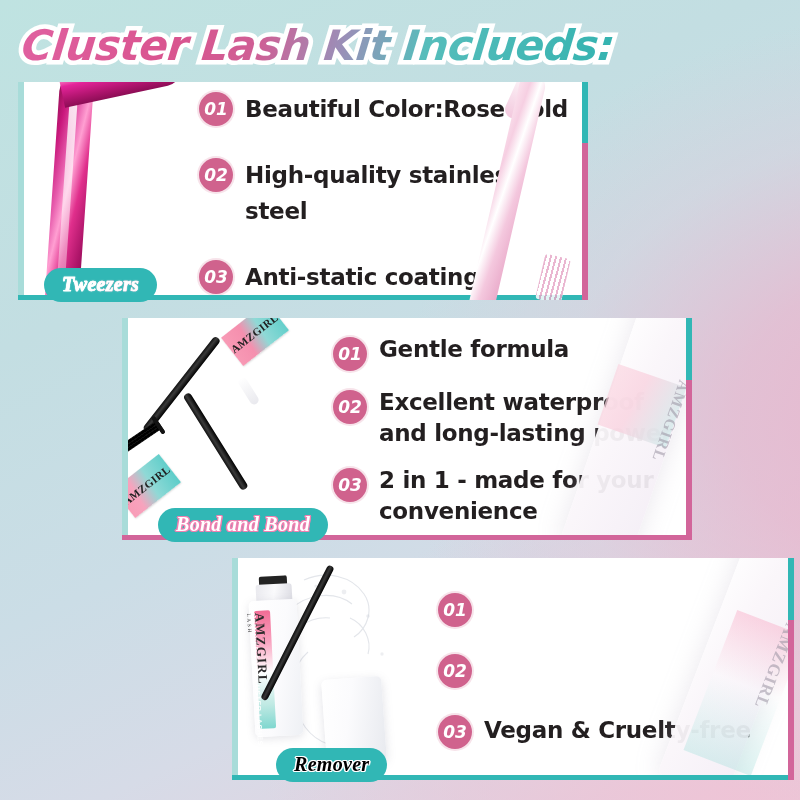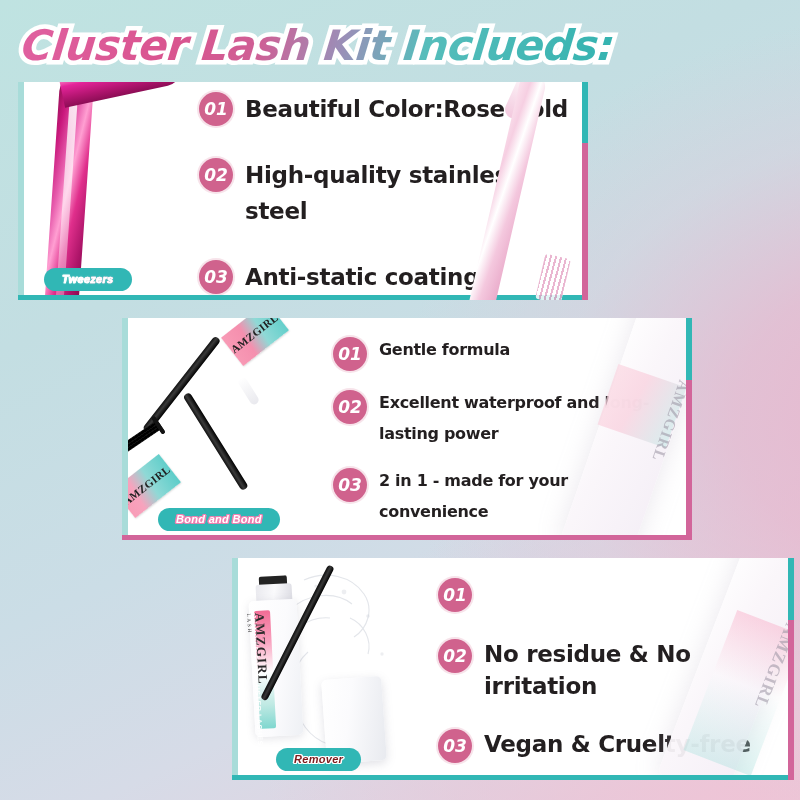--- a/index.html
+++ b/index.html
@@ -69,52 +69,52 @@
   #panel-1{left:18px;top:82px;width:570px;height:218px;}
   #panel-1 .art{width:175px;}
   #panel-1 .bullets{gap:30px;padding-top:4px;}
   #panel-1 .num{width:34px;height:34px;font-size:17px;margin-top:1px;}
   #panel-1 .btxt{font-size:23px;line-height:36px;}
 
   #panel-2{left:122px;top:318px;width:570px;height:222px;}
   #panel-2 .art{width:205px;}
   #panel-2 .bullets{gap:16px;padding-top:2px;}
   #panel-2 .num{width:34px;height:34px;font-size:17px;margin-top:3px;}
-  #panel-2 .btxt{font-size:16px;line-height:31px;}
+  #panel-2 .btxt{font-size:23px;line-height:31px;}
 
   #panel-3{left:232px;top:558px;width:562px;height:222px;}
   #panel-3 .art{width:200px;}
   #panel-3 .bullets{gap:26px;padding-top:2px;}
   #panel-3 .num{width:34px;height:34px;font-size:17px;margin-top:1px;}
   #panel-3 .btxt{font-size:23px;line-height:32px;}
 
   
   .pill{
     position:absolute;background:#31b7b5;border-radius:999px;
     display:flex;align-items:center;justify-content:center;
     padding:5px 18px 6px;z-index:9;
   }
   .pill span{
-    font-style:italic;font-weight:bold;font-family:Liberation Sans, sans-serif;
-    font-size:11px;white-space:nowrap;letter-spacing:.3px;position:relative;text-align:center;
+    font-style:italic;font-weight:bold;font-family:Liberation Serif, serif;
+    font-size:20px;white-space:nowrap;letter-spacing:.3px;position:relative;text-align:center;
   }
   .pill-a span{ 
     color:#fff;
     -webkit-text-stroke:.6px #ffffff;
     background:linear-gradient(92deg,#ffffff 0%,#ffffff 34%,#f07eb0 56%,#e4609c 100%);
     -webkit-background-clip:text;background-clip:text;
     text-shadow:0 0 2px rgba(255,255,255,.9);
   }
   .pill-b span{ 
     color:#ffffff;text-shadow:
       -1.4px 0 #ef7fb0, 1.4px 0 #ef7fb0, 0 -1.4px #ef7fb0, 0 1.4px #ef7fb0,
       -1px -1px #ef7fb0, 1px -1px #ef7fb0, -1px 1px #ef7fb0, 1px 1px #ef7fb0;
   }
   .pill-c span{ 
-    color:#7f1d1d;text-shadow:
+    color:#000000;text-shadow:
       -1.4px 0 #fff, 1.4px 0 #fff, 0 -1.4px #fff, 0 1.4px #fff,
       -1px -1px #fff, 1px -1px #fff, -1px 1px #fff, 1px 1px #fff;
   }
   #pill-tweezers{left:44px;top:268px;}
   #pill-bond{left:158px;top:508px;}
   #pill-remover{left:276px;top:748px;}
 
   
   .tw-wrap{position:absolute;inset:0;}
   .tw-dark{
@@ -402,21 +402,20 @@
         <div class="rm-wand"></div>
         <div class="rm-cap"></div>
       </div>
 
       <div class="bullets">
         <div class="bullet">
           <div class="num">01</div>
         </div>
         <div class="bullet">
           <div class="num">02</div>
-          <div class="btxt">No residue &amp; No irritation</div>
         </div>
         <div class="bullet">
           <div class="num">03</div>
           <div class="btxt">Vegan &amp; Cruelty-free</div>
         </div>
       </div>
 
       <div class="ghost" style="right:-34px;top:-60px;width:160px;height:340px;">
         <div class="ghost-tube" style="left:40px;top:0;transform:rotate(21deg);"></div>
         <div class="ghost-band" style="left:40px;top:120px;height:150px;transform:rotate(21deg);

